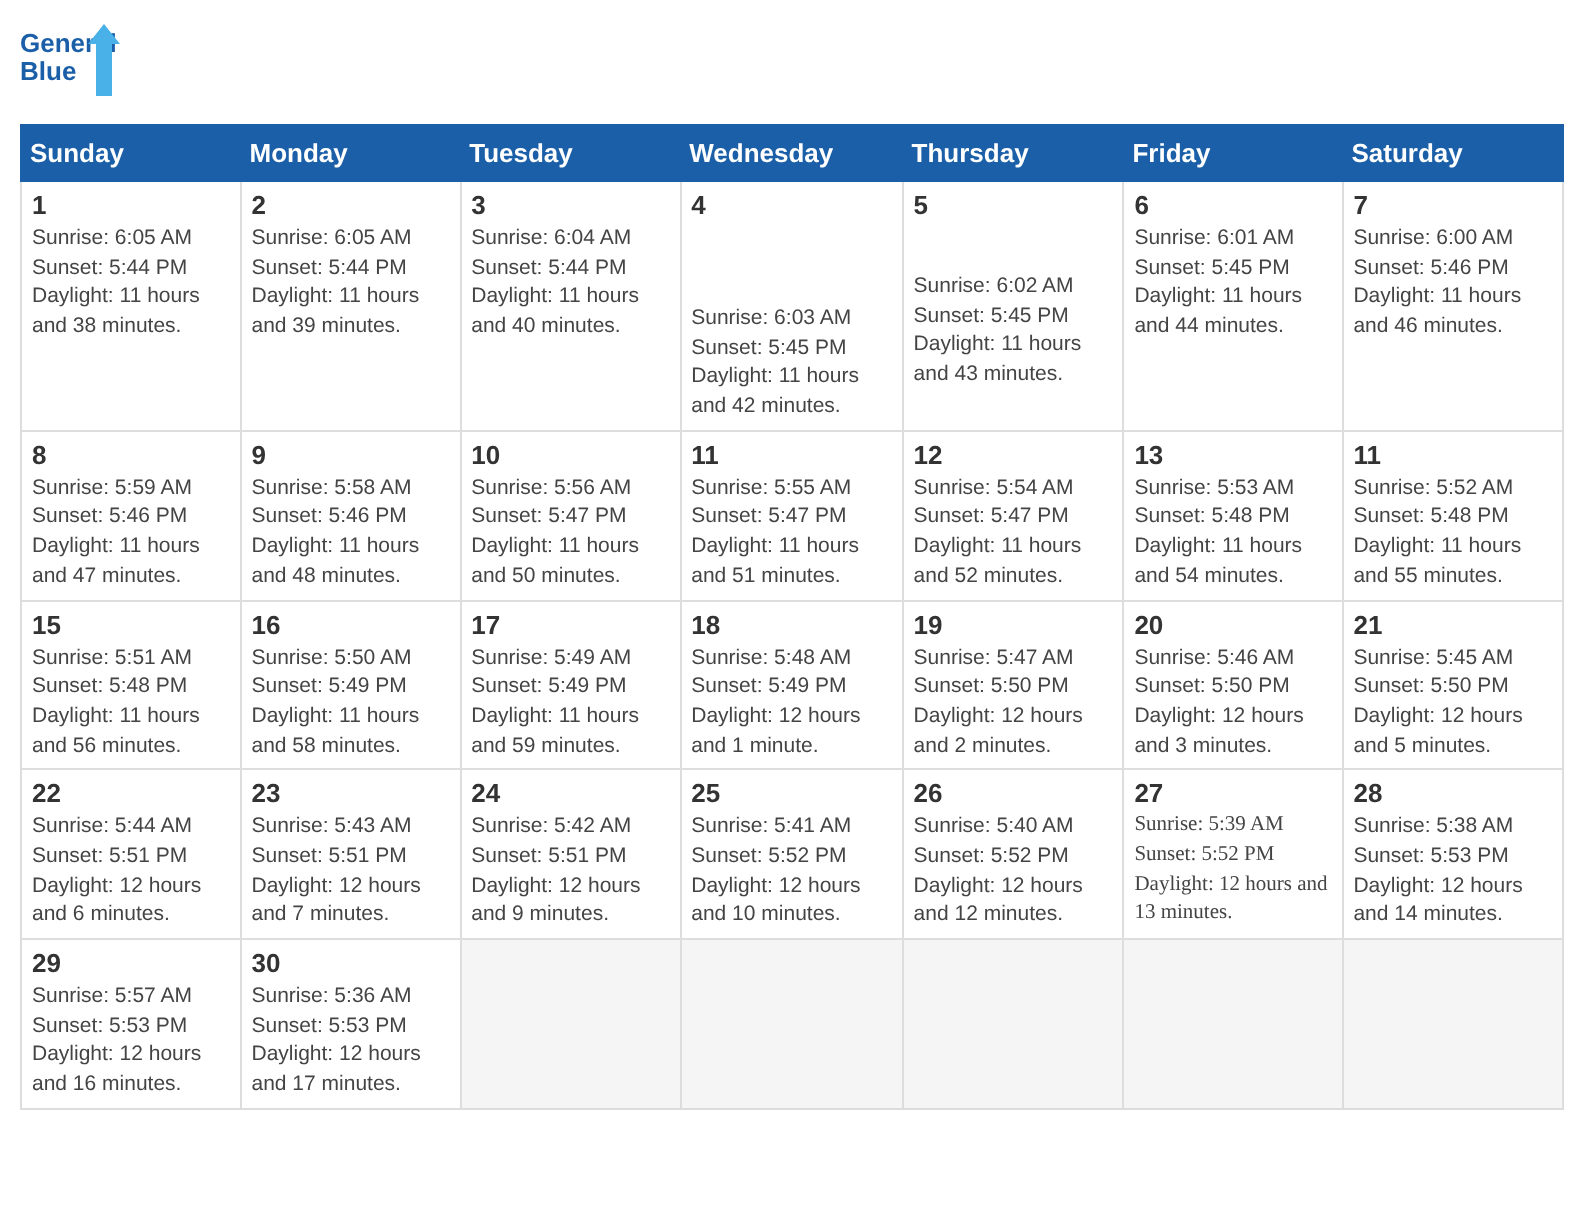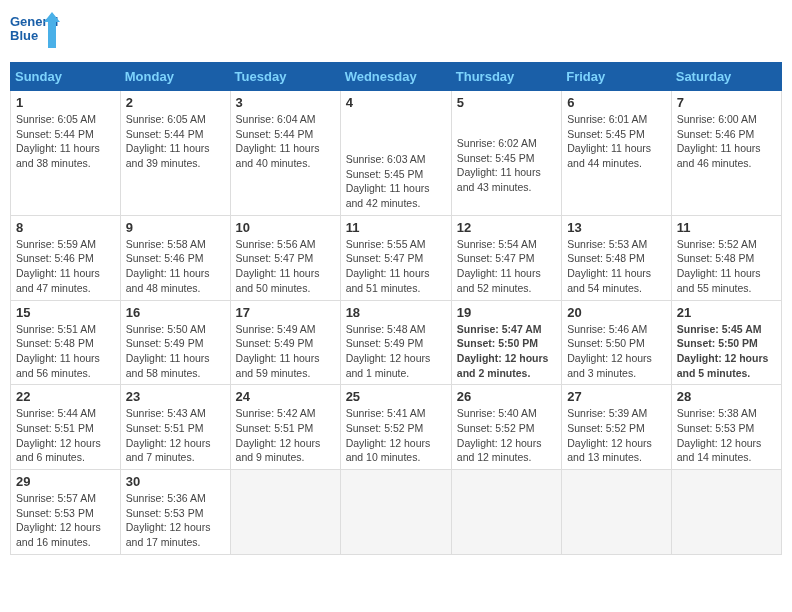--- a/index.html
+++ b/index.html
@@ -33,21 +33,21 @@
       font-size: 15px;
       color: #555;
     }
     .calendar {
       width: 100%;
       border-collapse: collapse;
       font-size: 11px;
     }
     .calendar thead tr th {
       background-color: #1a5fa8;
-      color: #7dd3fc;
+      color: #ffffff;
       padding: 6px 4px;
       text-align: left;
       font-size: 13px;
       font-weight: bold;
       border: 1px solid #1a5fa8;
     }
     .calendar tbody tr td {
       vertical-align: top;
       padding: 4px 5px;
       border: 1px solid #ddd;
@@ -212,33 +212,33 @@
 Daylight: 11 hours and 59 minutes.</div>
         </td>
         <td>
           <span class="day-number">18</span>
           <div class="day-info" style="white-space: pre-line;">Sunrise: 5:48 AM
 Sunset: 5:49 PM
 Daylight: 12 hours and 1 minute.</div>
         </td>
         <td>
           <span class="day-number">19</span>
-          <div class="day-info" style="white-space: pre-line; font-weight: bold;">Sunrise: 5:47 AM
+          <div class="day-info" style="white-space: pre-line;">Sunrise: 5:47 AM
 Sunset: 5:50 PM
 Daylight: 12 hours and 2 minutes.</div>
         </td>
         <td>
           <span class="day-number">20</span>
           <div class="day-info" style="white-space: pre-line;">Sunrise: 5:46 AM
 Sunset: 5:50 PM
 Daylight: 12 hours and 3 minutes.</div>
         </td>
         <td>
           <span class="day-number">21</span>
-          <div class="day-info" style="white-space: pre-line; font-weight: bold;">Sunrise: 5:45 AM
+          <div class="day-info" style="white-space: pre-line;">Sunrise: 5:45 AM
 Sunset: 5:50 PM
 Daylight: 12 hours and 5 minutes.</div>
         </td>
       </tr>
       <tr>
         <td>
           <span class="day-number">22</span>
           <div class="day-info" style="white-space: pre-line;">Sunrise: 5:44 AM
 Sunset: 5:51 PM
 Daylight: 12 hours and 6 minutes.</div>
@@ -262,21 +262,21 @@
 Daylight: 12 hours and 10 minutes.</div>
         </td>
         <td>
           <span class="day-number">26</span>
           <div class="day-info" style="white-space: pre-line;">Sunrise: 5:40 AM
 Sunset: 5:52 PM
 Daylight: 12 hours and 12 minutes.</div>
         </td>
         <td>
           <span class="day-number">27</span>
-          <div class="day-info" style="white-space: pre-line;">Sunrise: 5:39 AM
+          <div class="day-info" style="white-space: pre-line; font-family: Liberation Serif, serif;">Sunrise: 5:39 AM
 Sunset: 5:52 PM
 Daylight: 12 hours and 13 minutes.</div>
         </td>
         <td>
           <span class="day-number">28</span>
           <div class="day-info" style="white-space: pre-line;">Sunrise: 5:38 AM
 Sunset: 5:53 PM
 Daylight: 12 hours and 14 minutes.</div>
         </td>
       </tr>

